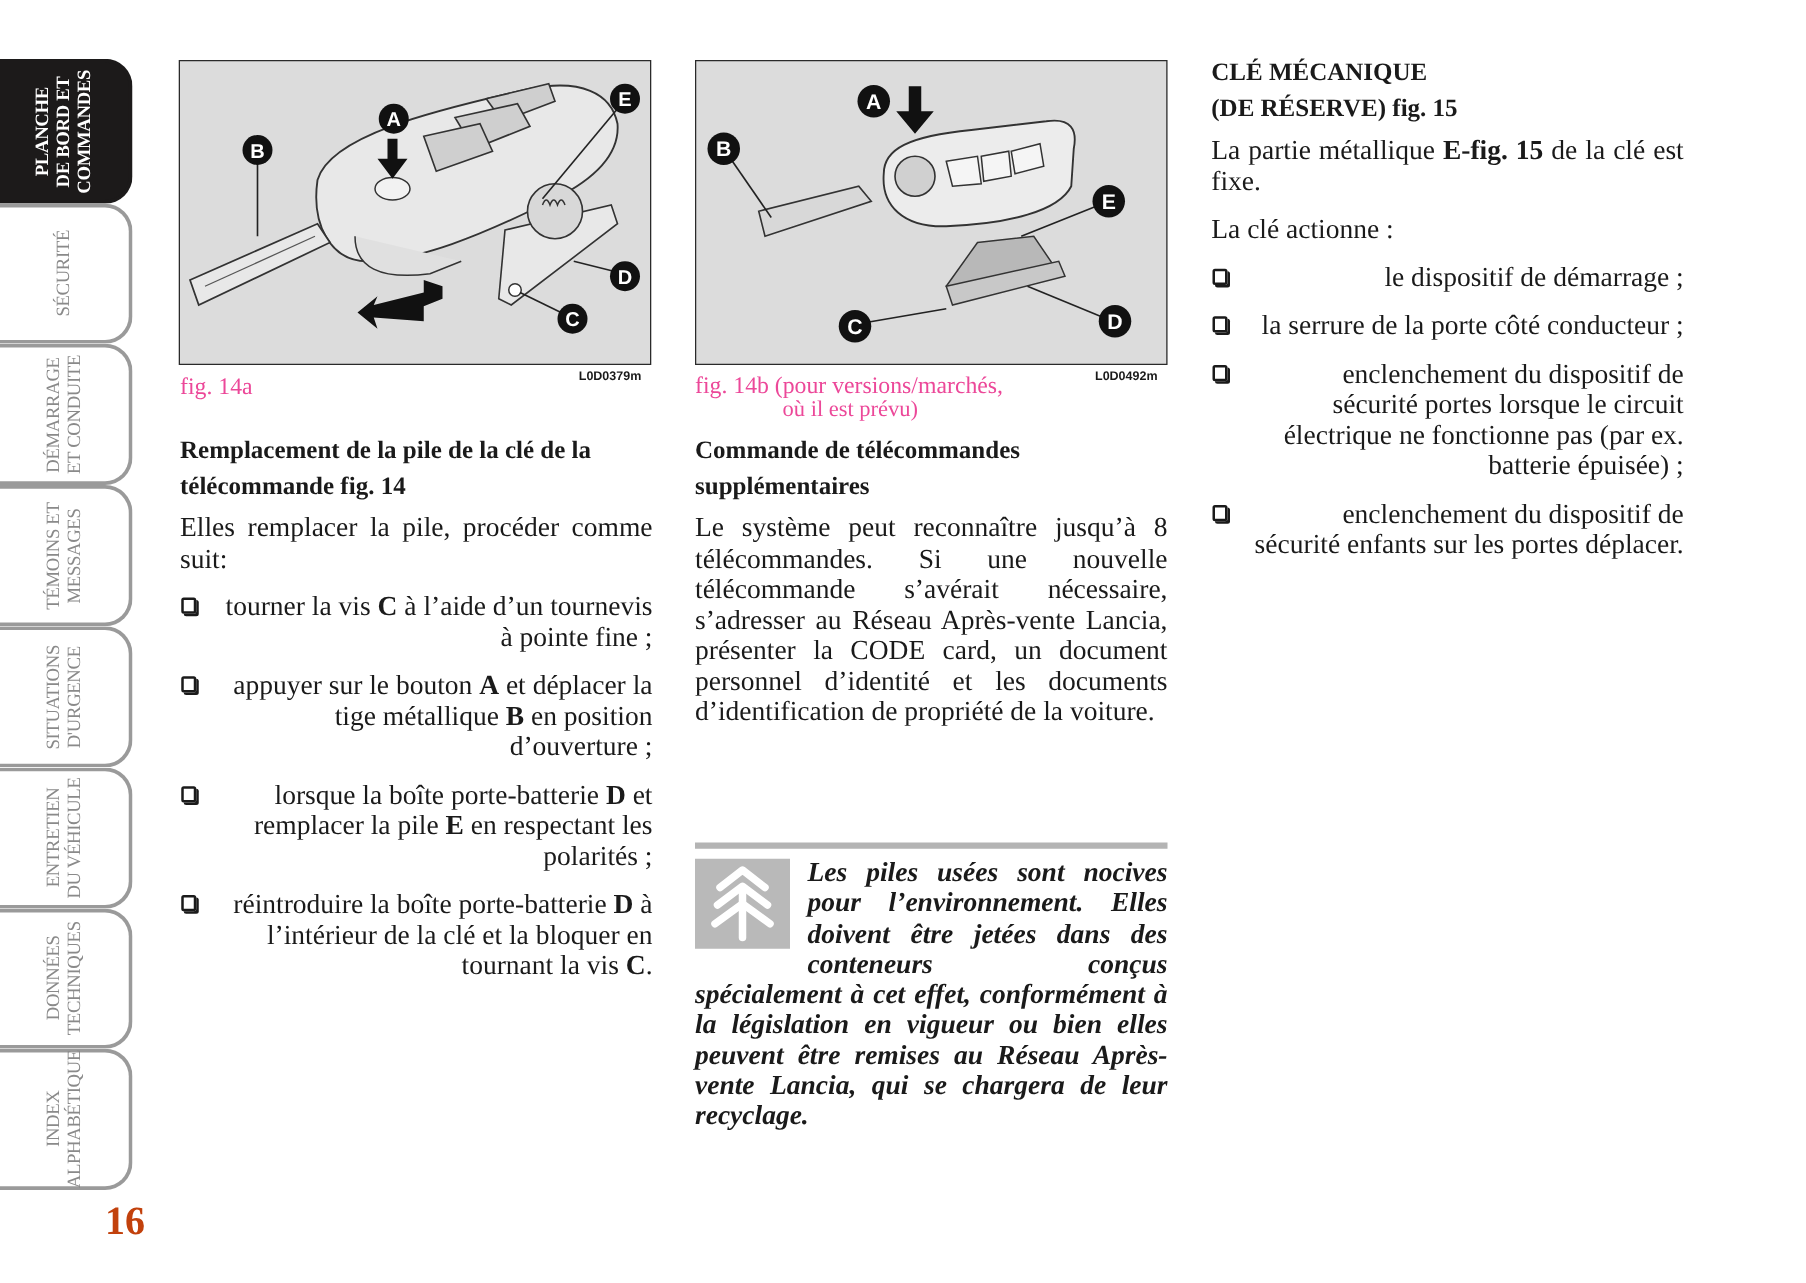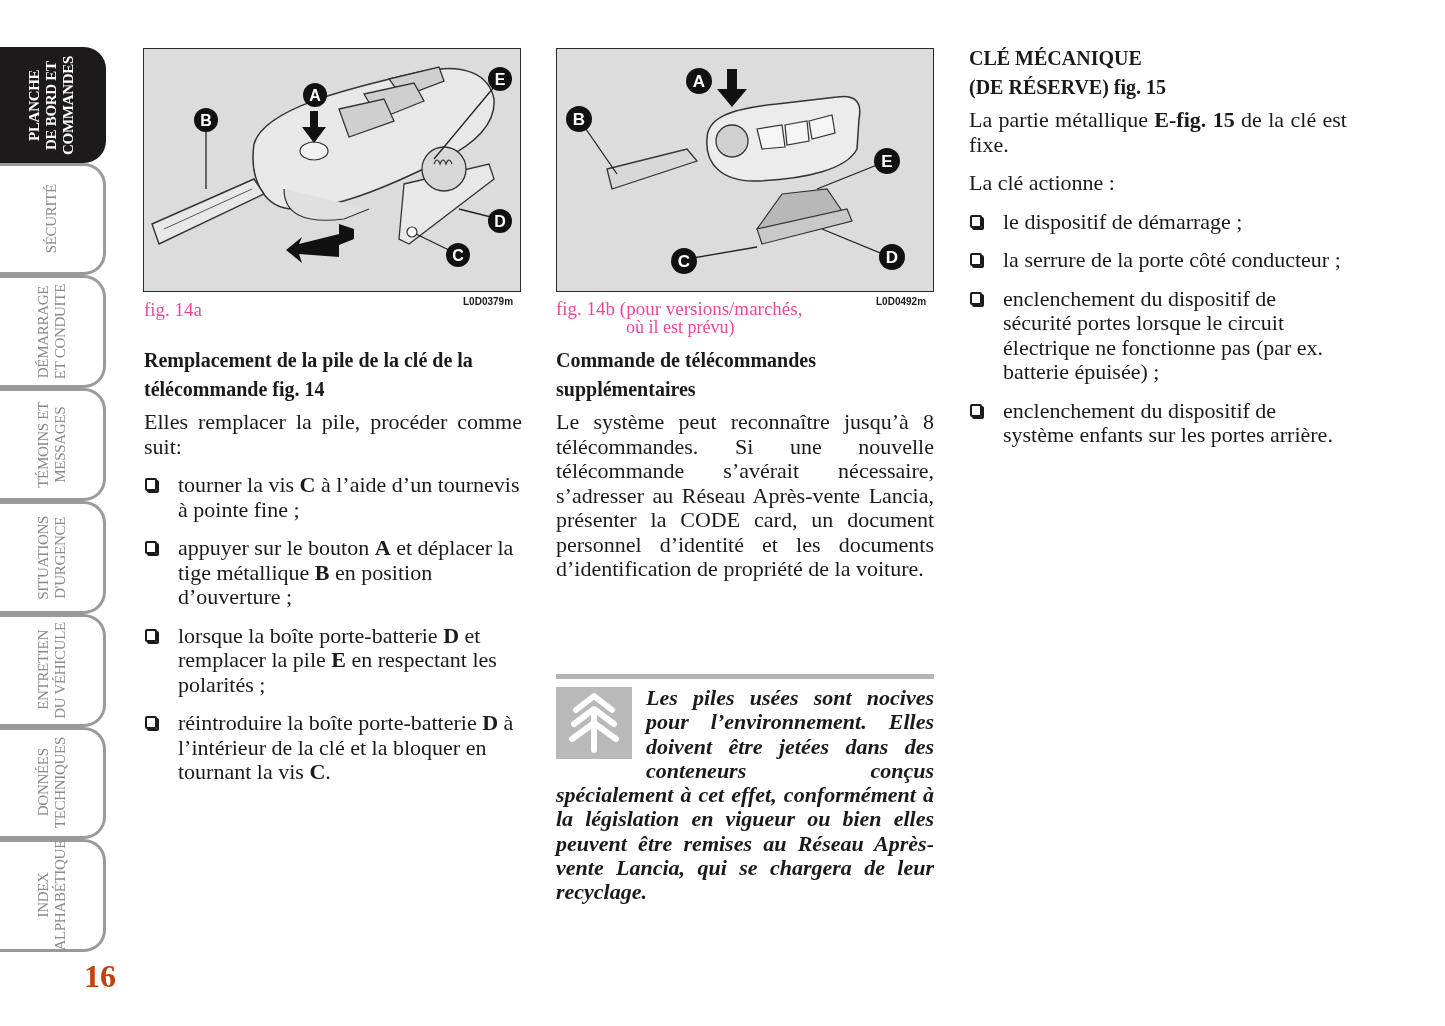--- a/index.html
+++ b/index.html
@@ -26,21 +26,21 @@
   .fig-code { position:absolute; font-family:"Liberation Sans",sans-serif; font-weight:bold;
               font-size:10px; color:#1a1a1a; }
   .fig-caption { position:absolute; font-size:19px; color:#ec4899; line-height:19px; }
   .fig-caption .sub { display:block; padding-left:70px; font-size:18px; }
 
   
   .col { position:absolute; font-size:22px; line-height:24.5px; }
   .heading { font-weight:bold; font-size:20px; line-height:29px; margin:0 0 6px 0; }
   .para { margin:0 0 14px 0; text-align:justify; }
   .bullets { list-style:none; margin:0; padding:0; }
-  .bullets li { position:relative; padding-left:34px; margin:0 0 14px 0; }
+  .bullets li { position:relative; padding-left:34px; margin:0 0 14px 0;text-align:right; }
   .bullet-box { position:absolute; left:1px; top:5px; width:12px; height:13px;
                 border:2px solid #1a1a1a; border-radius:2px; box-shadow:2px 2px 0 #1a1a1a; box-sizing:border-box;}
   b { font-weight:bold; }
 
   .env-rule { position:absolute; left:556px; top:674px; width:378px; height:5px; background:#b4b4b4; }
   .env-icon { position:absolute; left:556px; top:687px; width:76px; height:72px; background:#b9b9b9;
               display:flex; align-items:center; justify-content:center; }
   .env-text { position:absolute; left:556px; top:686px; width:378px; font-style:italic; font-weight:bold;
               font-size:22px; line-height:24.3px; text-align:justify; }
   .env-text .float-spacer { float:left; width:90px; height:96px; }
@@ -216,15 +216,15 @@
   <h2 class="heading">
     <span>CLÉ MÉCANIQUE</span><br>
     <span>(DE RÉSERVE) fig. 15</span>
   </h2>
   <p class="para"><span>La partie métallique </span><b>E-fig. 15</b><span> de la clé est fixe.</span></p>
   <p class="para">La clé actionne :</p>
   <ul class="bullets">
     <li><span class="bullet-box"></span><span>le dispositif de démarrage ;</span></li>
     <li><span class="bullet-box"></span><span>la serrure de la porte côté conducteur ;</span></li>
     <li><span class="bullet-box"></span><span>enclenchement du dispositif de sécurité portes lorsque le circuit électrique ne fonctionne pas (par ex. batterie épuisée) ;</span></li>
-    <li><span class="bullet-box"></span><span>enclenchement du dispositif de système enfants sur les portes arrière.</span></li>
+    <li><span class="bullet-box"></span><span>enclenchement du dispositif de sécurité enfants sur les portes déplacer.</span></li>
   </ul>
 </section>
 
 </body></html>

